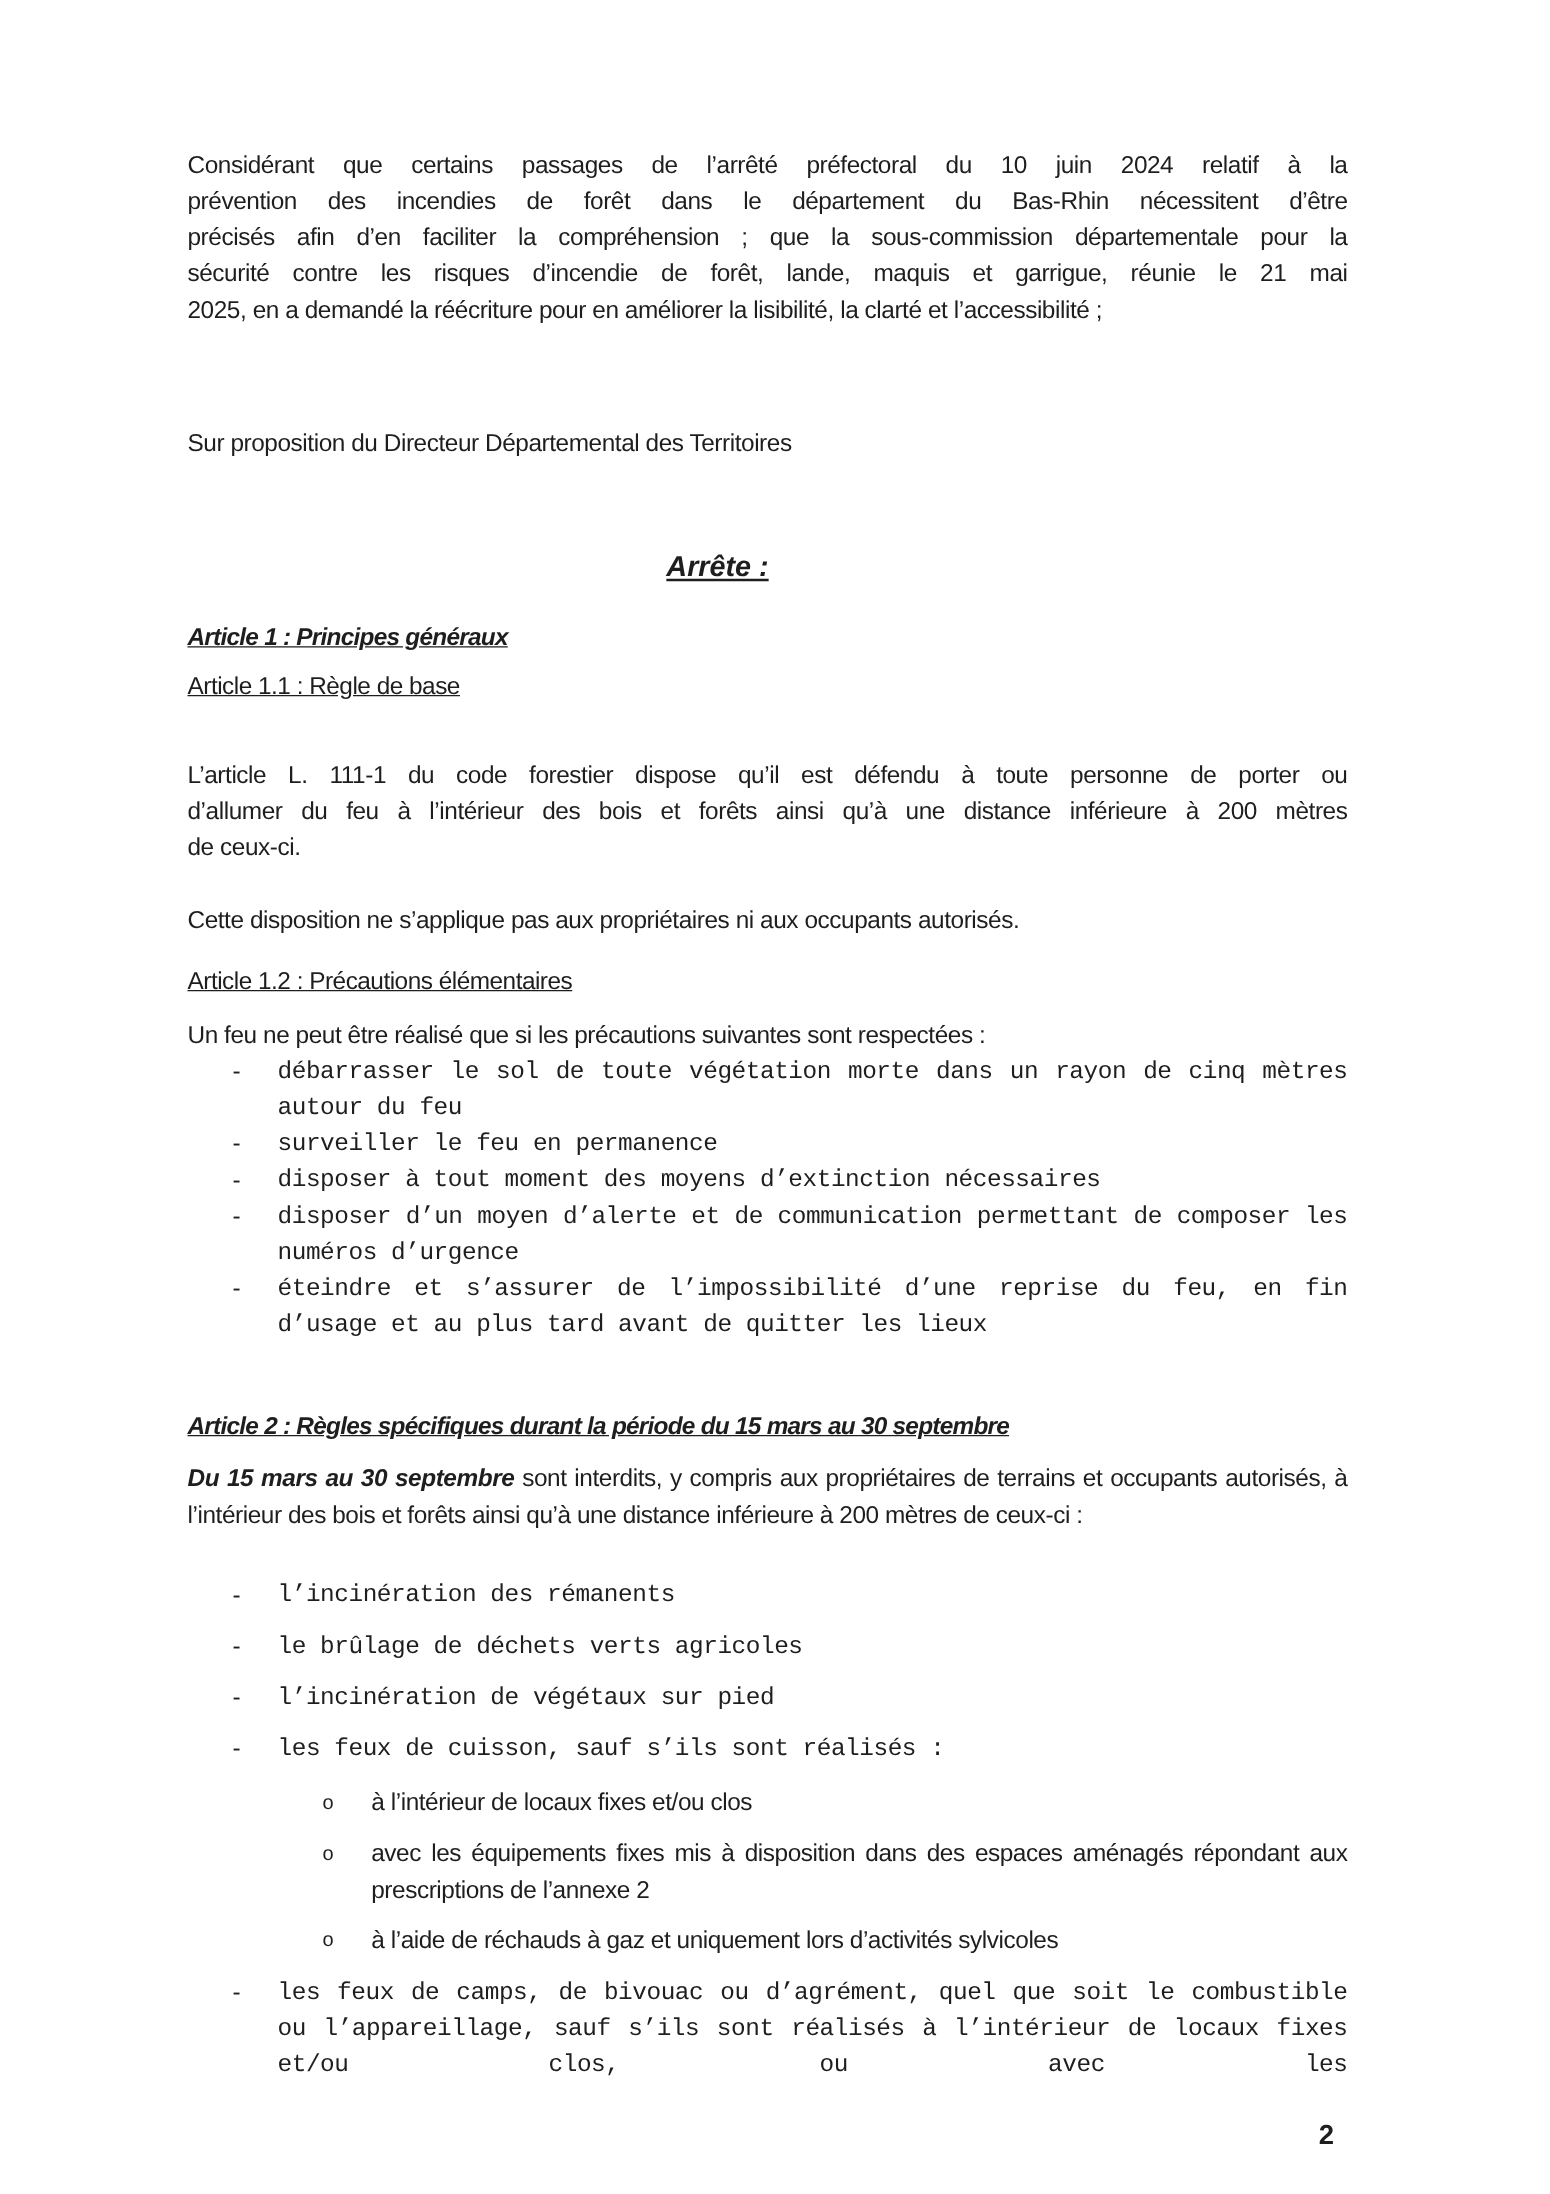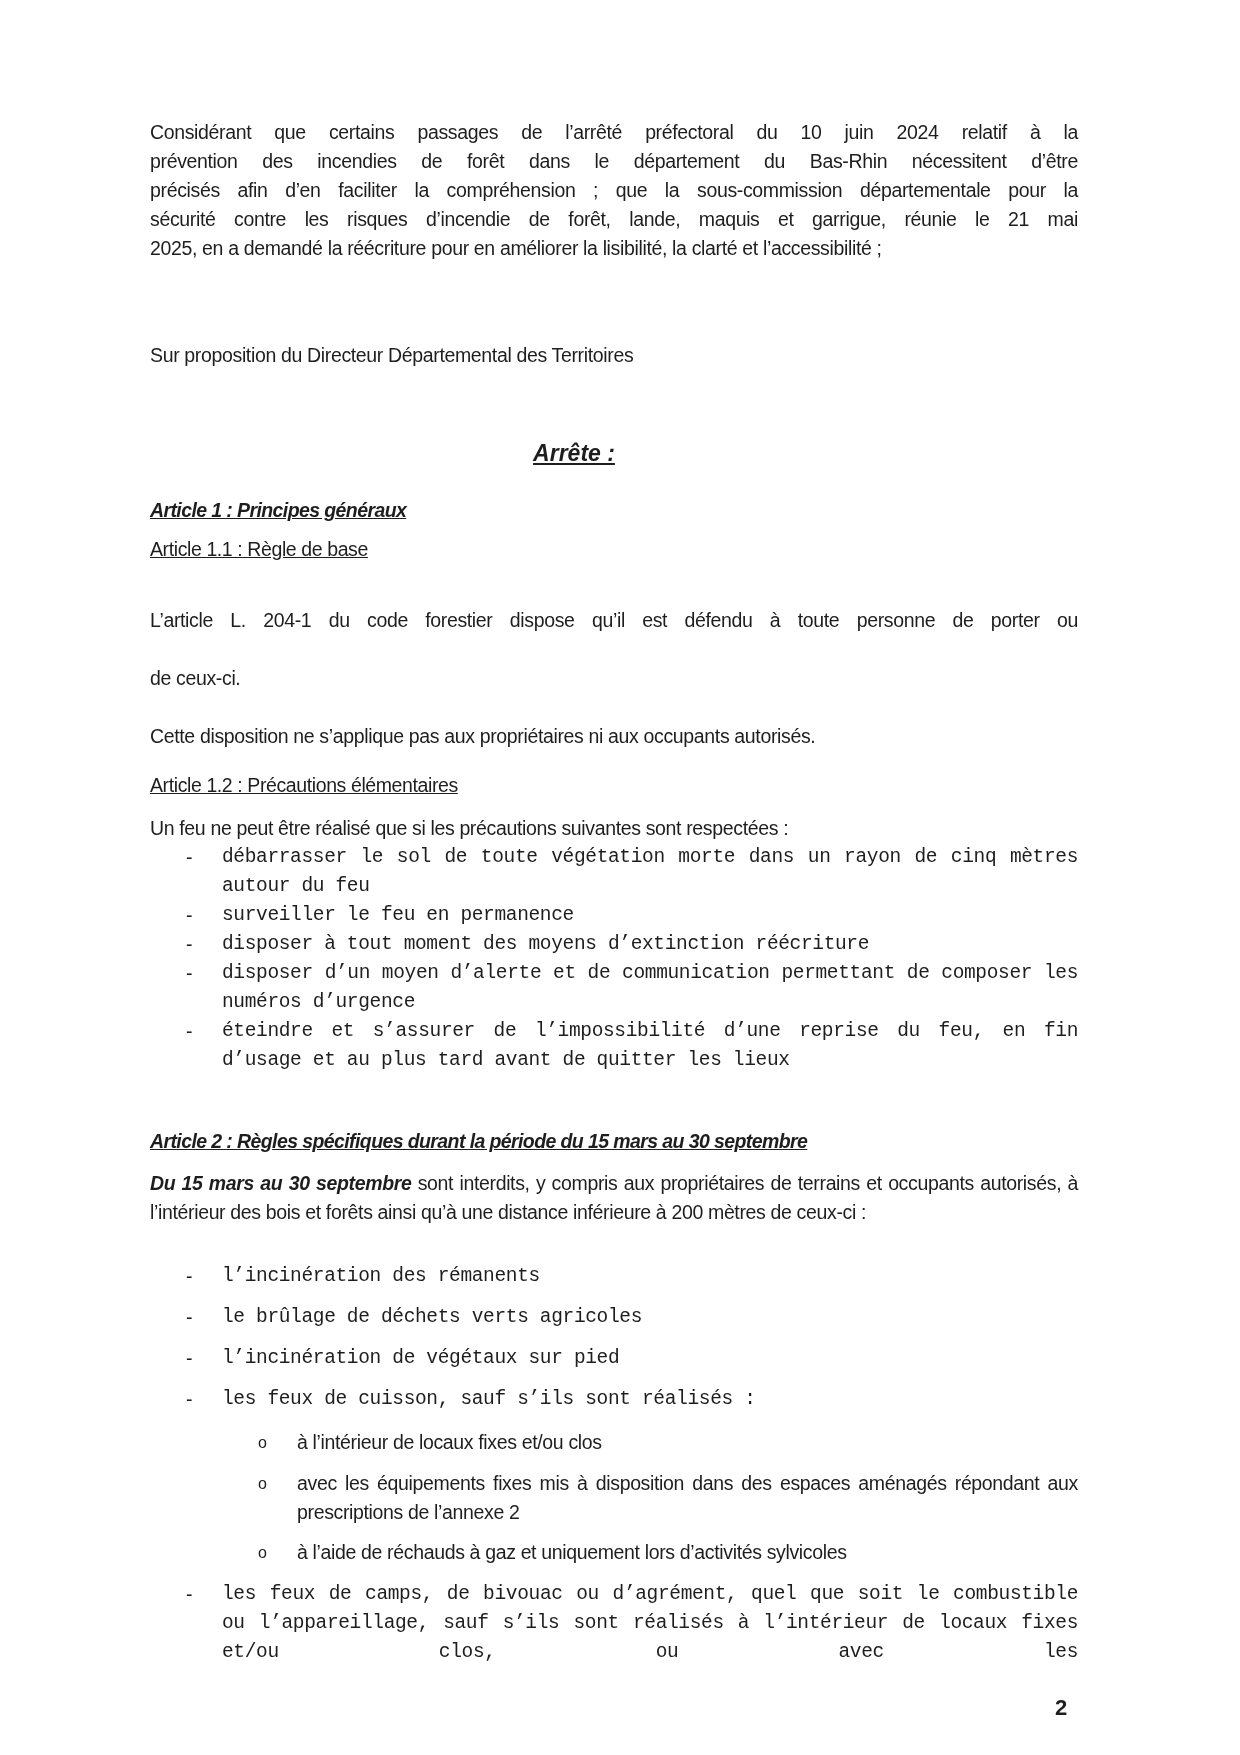--- a/index.html
+++ b/index.html
@@ -37,40 +37,41 @@
     <div class="txt" style="top:234px;">2025, en a demandé la réécriture pour en améliorer la lisibilité, la clarté et l’accessibilité ;</div>
   </div>
 
   <div class="txt" style="top:341px;">Sur proposition du Directeur Départemental des Territoires</div>
 
   <div class="heading-center" style="top:440px;">Arrête :</div>
 
   <div class="art-title" style="top:499px;">Article 1 : Principes généraux</div>
   <div class="sub-title" style="top:538px;">Article 1.1 : Règle de base</div>
 
-  <div class="txt justify-last" style="top:606px;">L’article L. 204-1 du code forestier dispose qu’il est défendu à toute personne de porter ou</div>
+  <div class="txt justify-last" style="top:606px;">L’article L. 111-1 du code forestier dispose qu’il est défendu à toute personne de porter ou</div>
+  <div class="txt justify-last" style="top:635px;">d’allumer du feu à l’intérieur des bois et forêts ainsi qu’à une distance inférieure à 200 mètres</div>
   <div class="txt" style="top:664px;">de ceux-ci.</div>
 
   <div class="txt" style="top:722px;">Cette disposition ne s’applique pas aux propriétaires ni aux occupants autorisés.</div>
 
   <div class="sub-title" style="top:774px;">Article 1.2 : Précautions élémentaires</div>
   <div class="txt" style="top:814px;">Un feu ne peut être réalisé que si les précautions suivantes sont respectées :</div>
 
   <div>
     <div class="li" style="top:843px;">
       <span class="bullet">-</span>
       <div class="body">débarrasser le sol de toute végétation morte dans un rayon de cinq mètres autour du feu</div>
     </div>
     <div class="li" style="top:901px;">
       <span class="bullet">-</span>
       <div class="body">surveiller le feu en permanence</div>
     </div>
     <div class="li" style="top:930px;">
       <span class="bullet">-</span>
-      <div class="body">disposer à tout moment des moyens d’extinction réécriture</div>
+      <div class="body">disposer à tout moment des moyens d’extinction nécessaires</div>
     </div>
     <div class="li" style="top:959px;">
       <span class="bullet">-</span>
       <div class="body">disposer d’un moyen d’alerte et de communication permettant de composer les numéros d’urgence</div>
     </div>
     <div class="li" style="top:1017px;">
       <span class="bullet">-</span>
       <div class="body">éteindre et s’assurer de l’impossibilité d’une reprise du feu, en fin d’usage et au plus tard avant de quitter les lieux</div>
     </div>
   </div>

